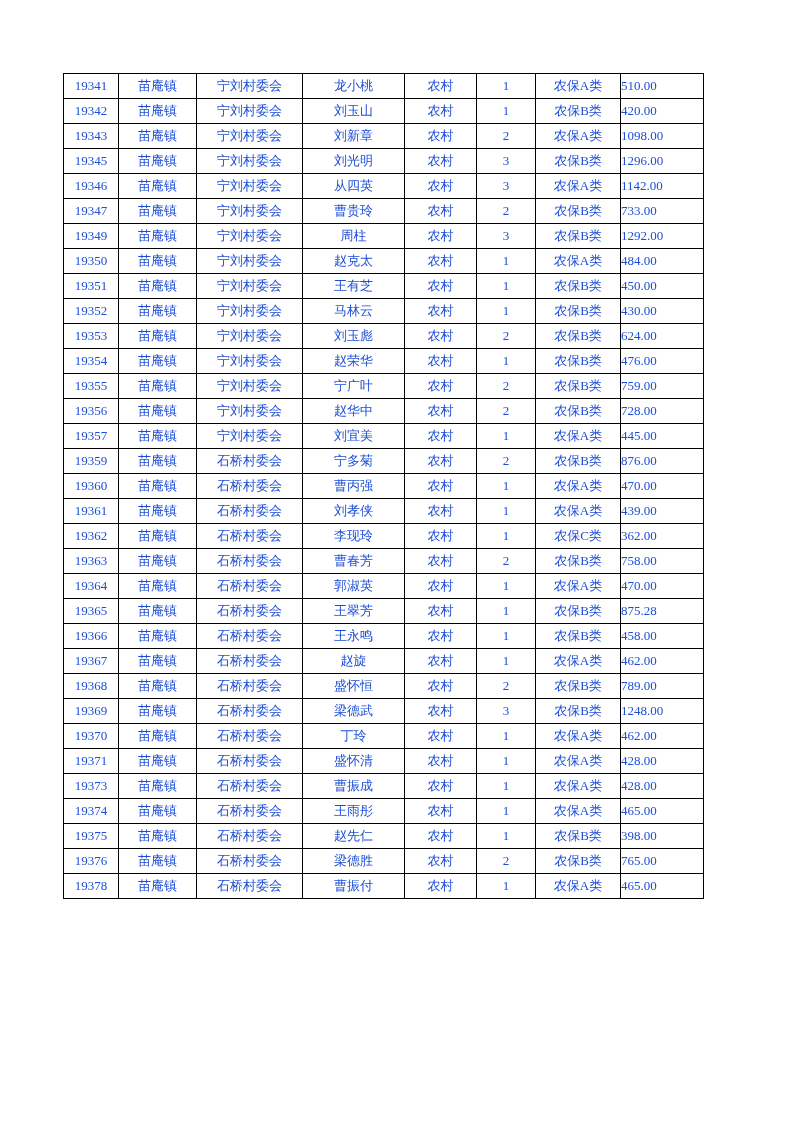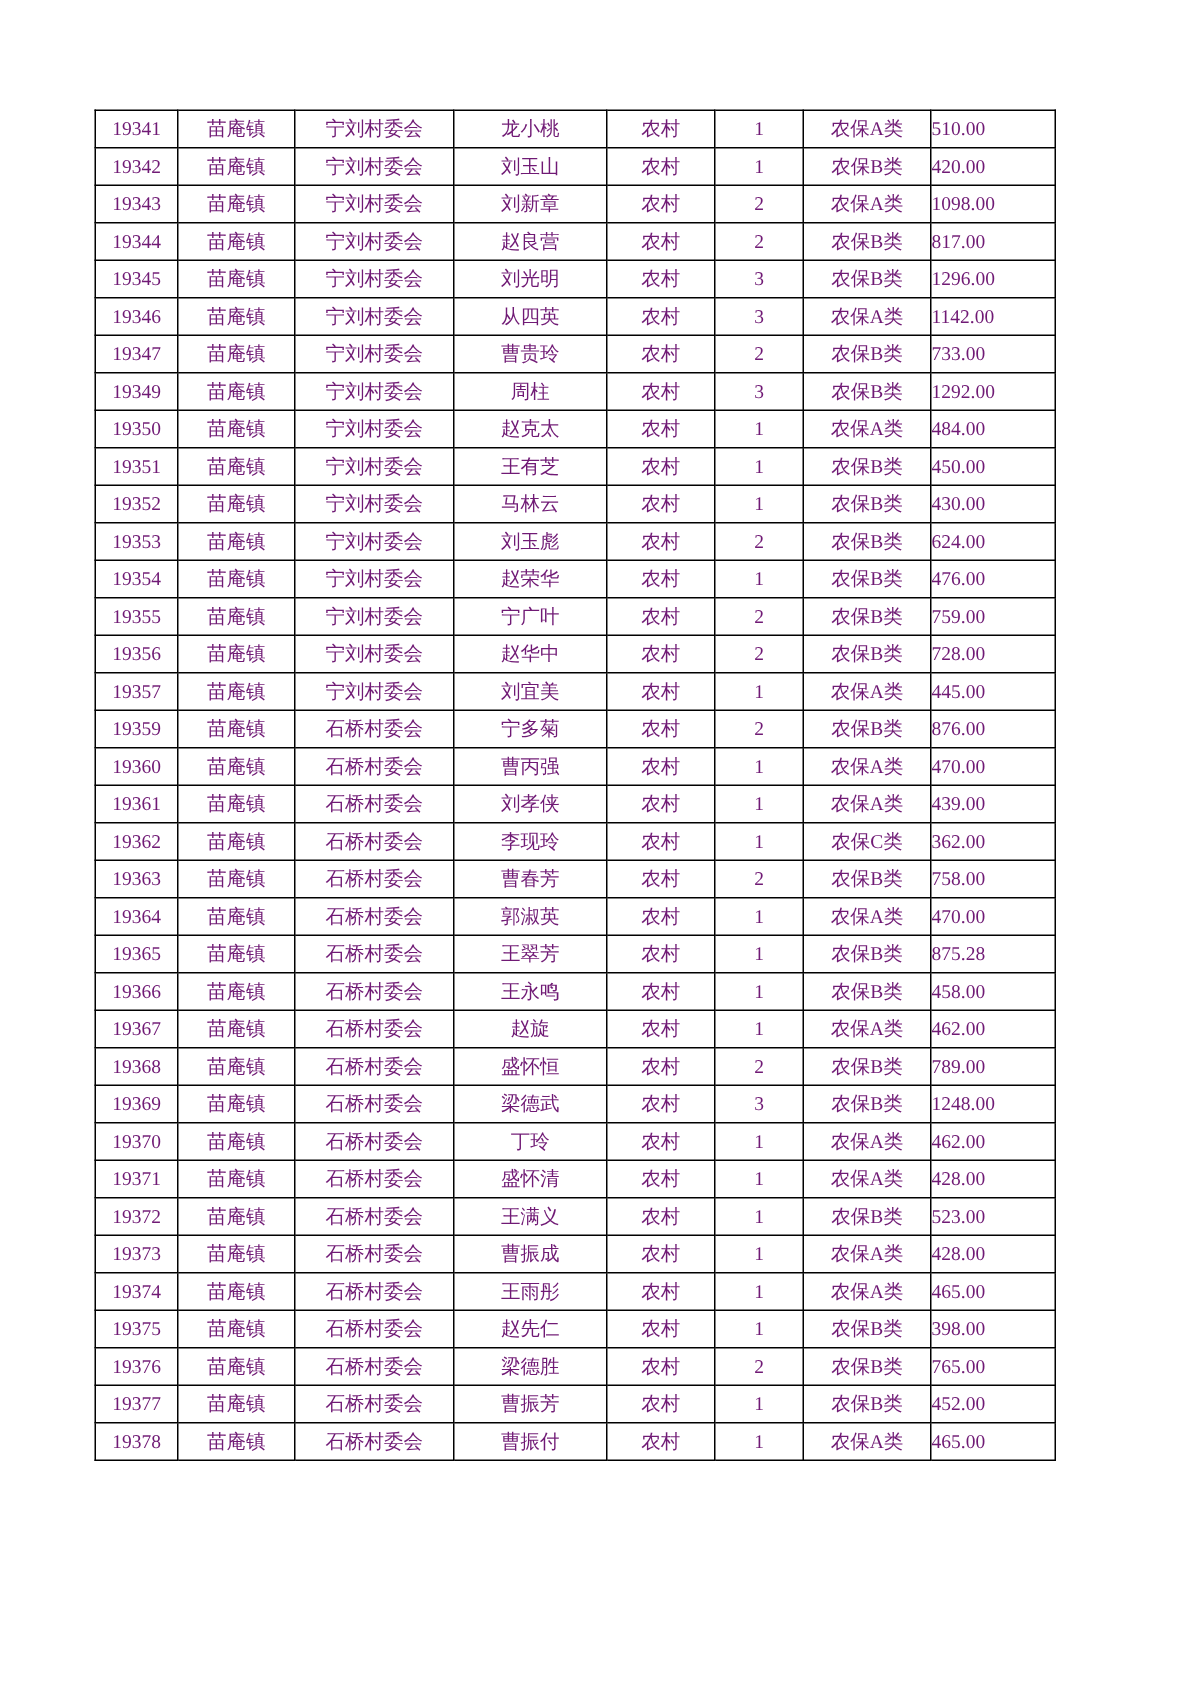--- a/index.html
+++ b/index.html
@@ -7,21 +7,21 @@
     padding: 0;
     background: #ffffff;
   }
   .page {
     position: relative;
     width: 793px;
     height: 1122px;
     background: #ffffff;
     overflow: hidden;
     font-family: "Liberation Serif", "DejaVu Serif", serif;
-    color: #701a75;
+    color: #1d4ed8;
   }
   table.records {
     position: absolute;
     left: 63px;
     top: 73px;
     width: 640px;
     border-collapse: collapse;
     table-layout: fixed;
   }
   table.records td {
@@ -89,30 +89,20 @@
           <td class="center">19343</td>
           <td class="center">苗庵镇</td>
           <td class="center">宁刘村委会</td>
           <td class="center">刘新章</td>
           <td class="center">农村</td>
           <td class="center">2</td>
           <td class="center">农保A类</td>
           <td class="amount">1098.00</td>
         </tr>
         <tr>
-          <td class="center">19344</td>
-          <td class="center">苗庵镇</td>
-          <td class="center">宁刘村委会</td>
-          <td class="center">赵良营</td>
-          <td class="center">农村</td>
-          <td class="center">2</td>
-          <td class="center">农保B类</td>
-          <td class="amount">817.00</td>
-        </tr>
-        <tr>
           <td class="center">19345</td>
           <td class="center">苗庵镇</td>
           <td class="center">宁刘村委会</td>
           <td class="center">刘光明</td>
           <td class="center">农村</td>
           <td class="center">3</td>
           <td class="center">农保B类</td>
           <td class="amount">1296.00</td>
         </tr>
         <tr>
@@ -349,30 +339,20 @@
           <td class="center">19371</td>
           <td class="center">苗庵镇</td>
           <td class="center">石桥村委会</td>
           <td class="center">盛怀清</td>
           <td class="center">农村</td>
           <td class="center">1</td>
           <td class="center">农保A类</td>
           <td class="amount">428.00</td>
         </tr>
         <tr>
-          <td class="center">19372</td>
-          <td class="center">苗庵镇</td>
-          <td class="center">石桥村委会</td>
-          <td class="center">王满义</td>
-          <td class="center">农村</td>
-          <td class="center">1</td>
-          <td class="center">农保B类</td>
-          <td class="amount">523.00</td>
-        </tr>
-        <tr>
           <td class="center">19373</td>
           <td class="center">苗庵镇</td>
           <td class="center">石桥村委会</td>
           <td class="center">曹振成</td>
           <td class="center">农村</td>
           <td class="center">1</td>
           <td class="center">农保A类</td>
           <td class="amount">428.00</td>
         </tr>
         <tr>
@@ -397,30 +377,20 @@
         </tr>
         <tr>
           <td class="center">19376</td>
           <td class="center">苗庵镇</td>
           <td class="center">石桥村委会</td>
           <td class="center">梁德胜</td>
           <td class="center">农村</td>
           <td class="center">2</td>
           <td class="center">农保B类</td>
           <td class="amount">765.00</td>
-        </tr>
-        <tr>
-          <td class="center">19377</td>
-          <td class="center">苗庵镇</td>
-          <td class="center">石桥村委会</td>
-          <td class="center">曹振芳</td>
-          <td class="center">农村</td>
-          <td class="center">1</td>
-          <td class="center">农保B类</td>
-          <td class="amount">452.00</td>
         </tr>
         <tr>
           <td class="center">19378</td>
           <td class="center">苗庵镇</td>
           <td class="center">石桥村委会</td>
           <td class="center">曹振付</td>
           <td class="center">农村</td>
           <td class="center">1</td>
           <td class="center">农保A类</td>
           <td class="amount">465.00</td>

